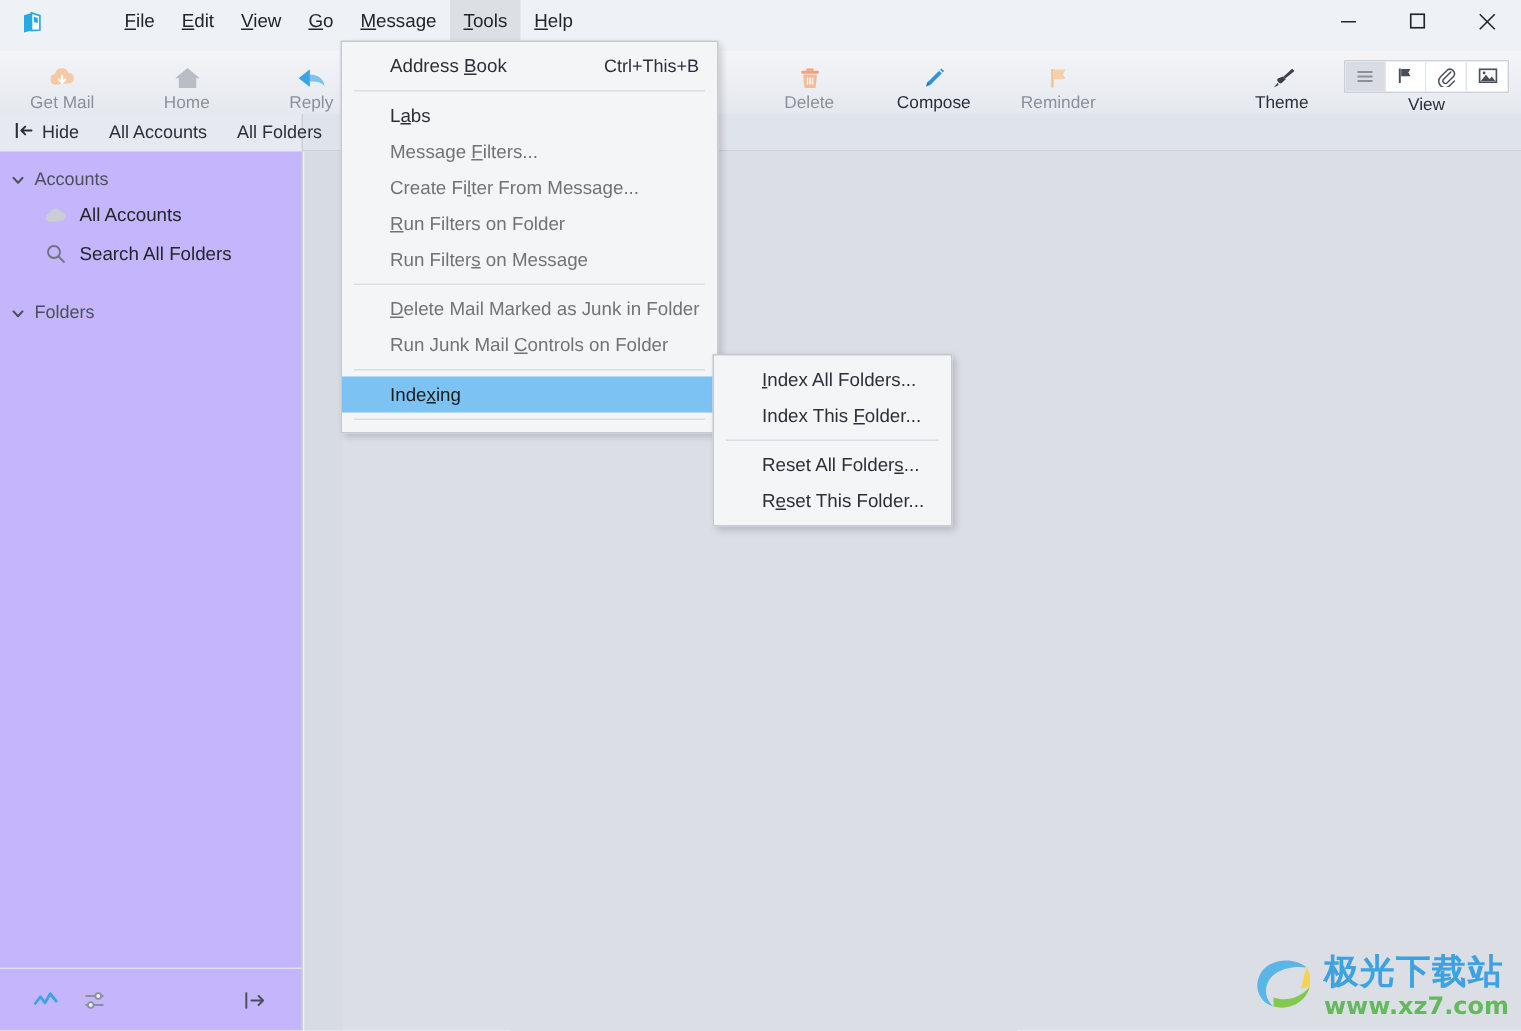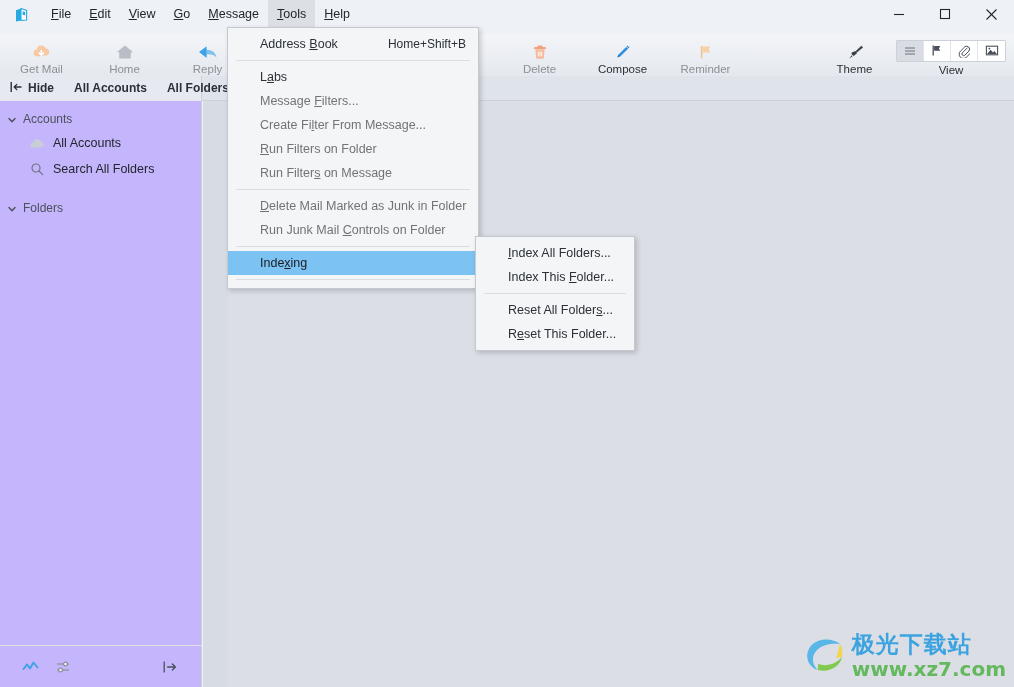--- a/index.html
+++ b/index.html
@@ -15,21 +15,21 @@
   #app {
     position: relative;
     width: 1014px; height: 687px;
     background: #eef1f5;
   }
 
   
   .menubar {
     position: absolute; left: 0; top: 0; width: 1014px; height: 28px;
     background: #eef1f5;
-    display: flex; align-items: center;
+    display: flex; align-items: center; gap: 32px;
   }
   .app-icon {
     width: 30px; height: 28px;
     display: flex; align-items: center; justify-content: center;
     margin-left: 6px;
   }
   .menu-items { display: flex; align-items: stretch; height: 28px; margin-left: 6px; }
   .menu-item {
     padding: 0 9px; height: 28px;
     display: flex; align-items: center;
@@ -83,21 +83,21 @@
   }
   .view-ico:last-child { border-right: none; }
   .view-ico.selected { background: #d9dde3; }
   .view-lbl { font-size: 11.5px; color: #2b3038; }
 
   
   .subbar {
     position: absolute; left: 0; top: 76px; width: 1014px; height: 25px;
     background: #dfe3ea;
     border-bottom: 1px solid #ccd1d9;
-    display: flex; align-items: center; font-weight: bold;
+    display: flex; align-items: center;
   }
   .subbar-left {
     width: 202px; height: 25px; background: #e6e9ef;
     display: flex; align-items: center; border-right: 1px solid #ccd1d9;
   }
   .sb-btn {
     display: flex; align-items: center; gap: 5px;
     font-size: 12px; color: #2b3038;
     padding: 0 10px; height: 25px; cursor: default;
     white-space: nowrap;
@@ -189,21 +189,21 @@
     opacity: 0.92;
     pointer-events: none;
   }
   .wm-text { display: flex; flex-direction: column; line-height: 1; }
   .wm-cn {
     font-size: 23px; font-weight: bold; color: #2f9fe0;
     font-family: "DejaVu Sans", sans-serif;
     letter-spacing: 1px;
   }
   .wm-url {
-    font-size: 20px; font-weight: bold; color: #5ab552;
+    font-size: 16px; font-weight: bold; color: #5ab552;
     font-family: "DejaVu Sans", sans-serif;
     margin-top: 3px;
   }
 </style>
 </head>
 <body>
 
 <div id="app">
 
   <div class="menubar">
@@ -484,21 +484,21 @@
           </svg>
         </span>
       </div>
     </div>
   </div>
 
   <div class="dropdown">
 
     <div class="dd-item">
       <span>Address <u>B</u>ook</span>
-      <span class="shortcut">Home+Shift+B</span>
+      <span class="shortcut">Ctrl+This+B</span>
     </div>
 
     <div class="dd-sep"></div>
 
     <div class="dd-item">
       <span>L<u>a</u>bs</span>
     </div>
     <div class="dd-item disabled">
       <span>Message <u>F</u>ilters...</span>
     </div>

